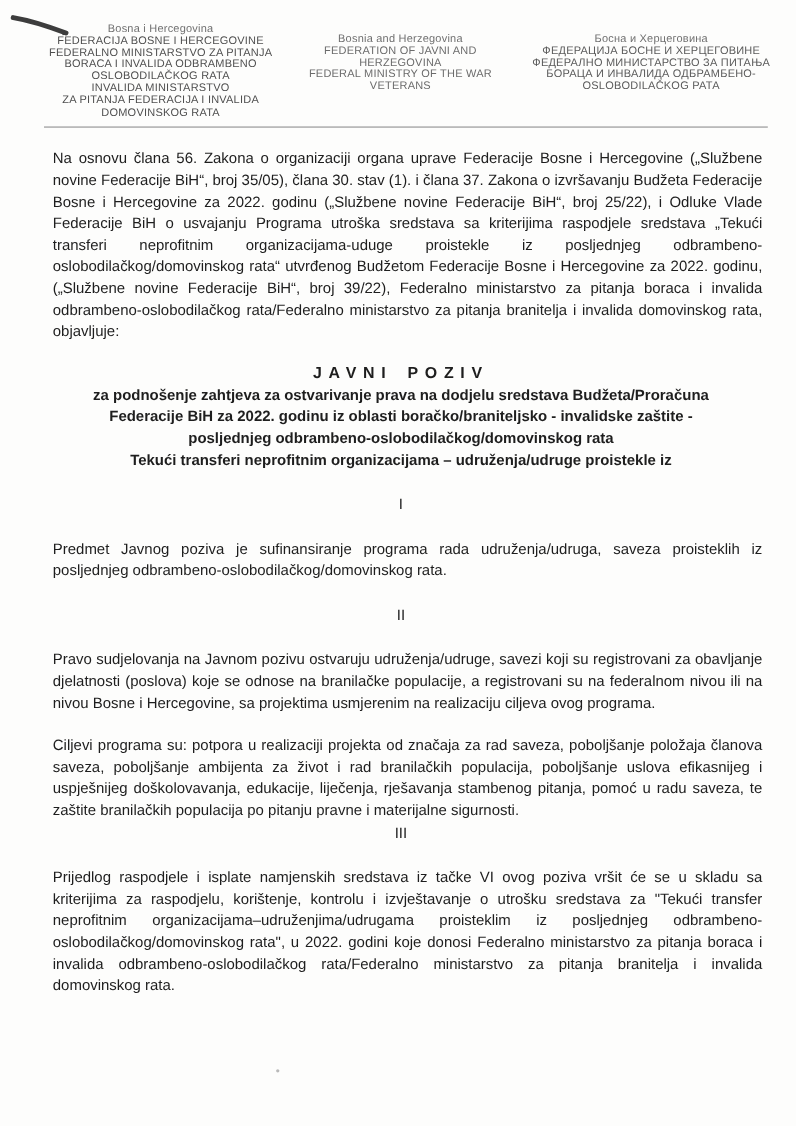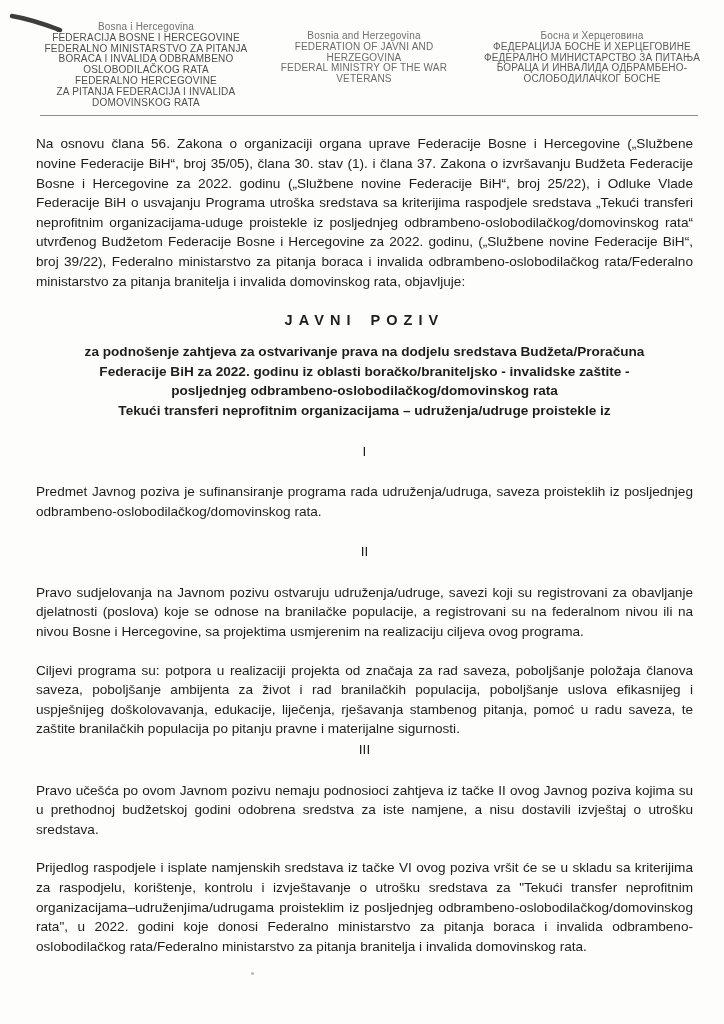--- a/index.html
+++ b/index.html
@@ -47,38 +47,38 @@
     border-top: 1.6px solid #8f8f8f;
     margin: 7px 26px 0 40px;
   }
   
   .doc-body {
     padding: 18px 31px 0 36px;
     font-size: 13.6px;
     line-height: 19.6px;
   }
   .para {
-    margin: 0 0 19px 0;
+    margin: 0 0 19px 12px;
     text-align: justify;
   }
   .doc-title {
     margin: 0;
     text-align: center;
     font-size: 14.5px;
     font-weight: bold;
     letter-spacing: 0.42em;
     word-spacing: 0.25em;
     line-height: 20px;
   }
   .doc-subtitle {
     text-align: center;
     font-weight: bold;
     font-size: 13.6px;
     line-height: 19.6px;
-    margin: 12px 0 2px 0;
+    margin: 0 0 2px 0;
   }
   .numeral {
     text-align: center;
     margin: 21px 0 21px 0;
     font-size: 13.6px;
   }
   .numeral.tight-top { margin-top: 1px; }
   .para.tight-bottom { margin-bottom: 0; }
   .speck {
     position: absolute;
@@ -98,37 +98,37 @@
     <path d="M52 22 L 58 25 L 53 26 Z" fill="#3d3d3d"></path>
   </svg>
 
   <header class="letterhead">
     <div class="col col-bosnian">
       <div class="small-first">Bosna i Hercegovina</div>
       <div>FEDERACIJA BOSNE I HERCEGOVINE</div>
       <div>FEDERALNO MINISTARSTVO ZA PITANJA</div>
       <div>BORACA I INVALIDA ODBRAMBENO</div>
       <div>OSLOBODILAČKOG RATA</div>
-      <div>FEDERALNO HERCEGOVINE</div>
+      <div>INVALIDA MINISTARSTVO</div>
       <div>ZA PITANJA FEDERACIJA I INVALIDA</div>
       <div>DOMOVINSKOG RATA</div>
     </div>
     <div class="col col-english">
       <div class="small-first">Bosnia and Herzegovina</div>
       <div>FEDERATION OF JAVNI AND</div>
       <div>HERZEGOVINA</div>
       <div>FEDERAL MINISTRY OF THE WAR</div>
       <div>VETERANS</div>
     </div>
     <div class="col col-cyrillic">
       <div class="small-first">Босна и Херцеговина</div>
       <div>ФЕДЕРАЦИЈА БОСНЕ И ХЕРЦЕГОВИНЕ</div>
       <div>ФЕДЕРАЛНО МИНИСТАРСТВО ЗА ПИТАЊА</div>
       <div>БОРАЦА И ИНВАЛИДА ОДБРАМБЕНО-</div>
-      <div>ОСЛОБОДИЛАЧКОГ БОСНЕ</div>
+      <div>OSLOBODILAČKOG РАТА</div>
     </div>
   </header>
 
   <hr class="header-divider">
 
   <main class="doc-body">
 
     <p class="para">Na osnovu člana 56. Zakona o organizaciji organa uprave Federacije Bosne i Hercegovine („Službene novine Federacije BiH“, broj 35/05), člana 30. stav (1). i  člana 37. Zakona o izvršavanju Budžeta Federacije Bosne i Hercegovine za 2022. godinu („Službene novine Federacije BiH“, broj 25/22), i Odluke Vlade Federacije BiH o usvajanju Programa utroška sredstava sa kriterijima raspodjele sredstava „Tekući transferi neprofitnim organizacijama-uduge proistekle iz posljednjeg odbrambeno-oslobodilačkog/domovinskog rata“ utvrđenog Budžetom Federacije Bosne i Hercegovine za 2022. godinu, („Službene novine Federacije BiH“, broj 39/22), Federalno ministarstvo za pitanja boraca i invalida odbrambeno-oslobodilačkog rata/Federalno ministarstvo za pitanja branitelja i invalida domovinskog rata, objavljuje:</p>
 
     <h1 class="doc-title">JAVNI POZIV</h1>
@@ -141,21 +141,20 @@
     </div>
 
     <div class="numeral">I</div>
     <p class="para">Predmet Javnog poziva je sufinansiranje programa rada udruženja/udruga, saveza proisteklih iz posljednjeg odbrambeno-oslobodilačkog/domovinskog rata.</p>
 
     <div class="numeral">II</div>
     <p class="para">Pravo sudjelovanja na Javnom pozivu ostvaruju udruženja/udruge, savezi koji su registrovani za obavljanje djelatnosti (poslova) koje se odnose na branilačke populacije, a registrovani su na federalnom nivou ili na nivou Bosne i Hercegovine, sa projektima usmjerenim na realizaciju ciljeva ovog programa.</p>
     <p class="para tight-bottom">Ciljevi programa su: potpora u realizaciji projekta od značaja za rad saveza, poboljšanje položaja članova saveza, poboljšanje ambijenta za život i rad branilačkih populacija, poboljšanje uslova efikasnijeg i uspješnijeg doškolovavanja, edukacije, liječenja, rješavanja stambenog pitanja, pomoć u radu saveza, te zaštite branilačkih populacija po pitanju pravne i materijalne sigurnosti.</p>
 
     <div class="numeral tight-top">III</div>
-    <p class="para">Pravo učešća po ovom Javnom pozivu nemaju podnosioci zahtjeva iz tačke II ovog Javnog poziva kojima su u prethodnoj budžetskoj godini odobrena sredstva za iste namjene, a nisu dostavili izvještaj o utrošku sredstava.</p>
 
     <p class="para">Prijedlog raspodjele i isplate namjenskih sredstava iz tačke VI ovog poziva vršit će se u skladu sa kriterijima za raspodjelu, korištenje, kontrolu i izvještavanje o utrošku sredstava  za "Tekući transfer neprofitnim organizacijama–udruženjima/udrugama proisteklim iz posljednjeg odbrambeno-oslobodilačkog/domovinskog rata", u 2022. godini koje donosi Federalno ministarstvo za pitanja boraca i invalida odbrambeno-oslobodilačkog rata/Federalno ministarstvo za pitanja branitelja i invalida domovinskog rata.</p>
 
   </main>
 
   <span class="speck" style="left:251px; top:972px;"></span>
 
 </div>
 
 </body></html>

